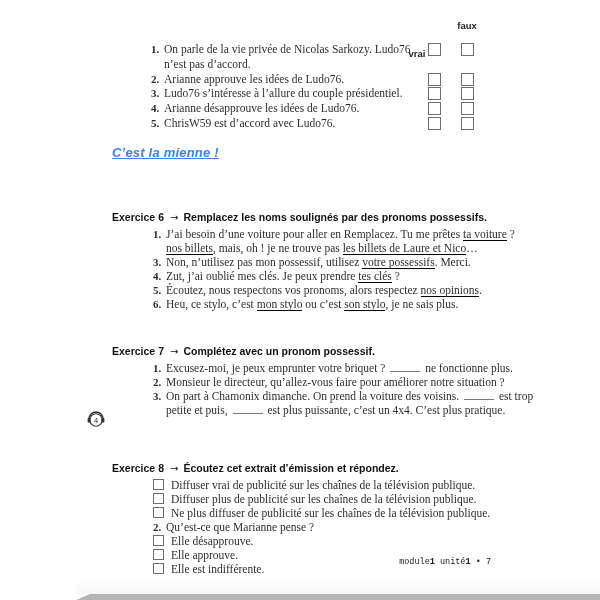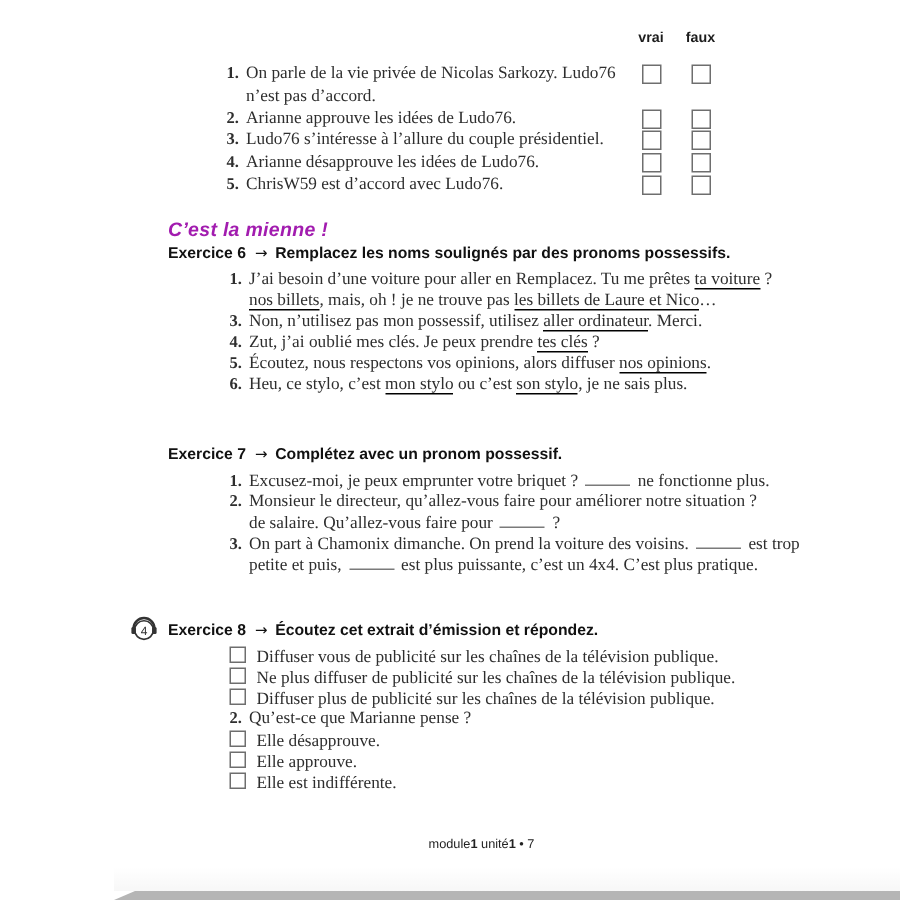--- a/index.html
+++ b/index.html
@@ -6,21 +6,21 @@
   .page{
     position:relative;width:600px;height:600px;background:#ffffff;overflow:hidden;
     font-family:"Liberation Serif","DejaVu Serif",serif;color:#2e2e2e;
   }
   
   .tf-col-label{
     position:absolute;top:20px;width:30px;text-align:center;
     font-family:"Liberation Sans","DejaVu Sans",sans-serif;
     font-size:9.5px;font-weight:bold;color:#1c1c1c;letter-spacing:0;
   }
-  #tf-label-vrai{left:419px;}
+  #tf-label-vrai{left:402px;margin-top:28px;}
   #tf-label-faux{left:452px;}
   #tf-block{position:absolute;left:151px;top:43px;width:340px;}
   .tf-row{position:relative;height:14.8px;white-space:nowrap;font-size:11.5px;}
   .tf-num{display:inline-block;width:13px;font-weight:bold;font-size:11px;}
   .tf-box{
     position:absolute;top:0;width:11px;height:11px;background:#fff;
     border:1px solid #6e6e6e;
   }
   .tf-box.vrai{left:277px;}
   .tf-box.faux{left:310px;}
@@ -28,43 +28,43 @@
   .section-title{
     position:absolute;left:112px;top:145px;
     font-family:"Liberation Sans","DejaVu Sans",sans-serif;
     font-size:13px;font-weight:bold;font-style:italic;letter-spacing:.2px;
   }
   
   .exercise{position:absolute;left:112px;white-space:nowrap;}
   #ex6{top:163px;}
   #ex7{top:297px;}
   #ex8{top:414px;}
-  .ex-head{font-family:"Liberation Sans","DejaVu Sans",sans-serif;font-size:10.5px;color:#111;}
+  .ex-head{font-family:"Liberation Sans","DejaVu Sans",sans-serif;font-size:10.5px;color:#111;margin-top:48px;}
   .ex-head .ex-label{font-weight:600;}
   .ex-head .ex-num{font-weight:bold;margin-left:3px;}
   .ex-head .ex-arrow{margin:0 5px 0 6px;font-family:"DejaVu Sans",sans-serif;font-size:10px;}
   .ex-head .ex-instr{font-weight:bold;}
   .ex-lines{margin-top:5px;padding-left:41px;}
   .ex-line{position:relative;height:14px;white-space:nowrap;font-size:11.5px;}
   .ln-num{display:inline-block;width:13px;font-weight:bold;font-size:11px;}
   .seg-u{border-bottom:1px solid #000000;}
   .blank{
     display:inline-block;width:30px;height:9px;margin:0 2px;
     border-bottom:1px solid #7a7a7a;vertical-align:baseline;
   }
   .cb{
     display:inline-block;width:9px;height:9px;margin-right:7px;
     border:1px solid #6e6e6e;background:#fff;vertical-align:-1px;
   }
   
   .audio-ic{position:absolute;left:-26px;top:-4px;}
   
   .footer{
-    position:absolute;left:151px;top:557px;width:340px;text-align:center;
-    font-family:Liberation Sans, sans-serif;font-size:8.5px;color:#222;
+    position:absolute;left:151px;top:557px;width:340px;text-align:right;
+    font-family:Liberation Mono, monospace;font-size:8.5px;color:#222;
   }
   .footer .b{font-weight:bold;}
   
   .edge-shade{
     position:absolute;left:76px;right:0;bottom:6px;height:16px;
     background:linear-gradient(rgba(0,0,0,0),rgba(0,0,0,0.03));
   }
   .edge-band{
     position:absolute;left:76px;right:0;bottom:0;height:6px;background:#b5b5b5;
     clip-path:polygon(14px 0,100% 0,100% 100%,0 100%);
@@ -79,66 +79,65 @@
   <span class="tf-col-label" id="tf-label-faux">faux</span>
   <div id="tf-block">
       <div class="tf-row"><span class="tf-num">1.</span><span>On parle de la vie privée de Nicolas Sarkozy. Ludo76</span><span class="tf-box vrai"></span><span class="tf-box faux"></span></div>
       <div class="tf-row"><span class="tf-num"></span><span>n’est pas d’accord.</span></div>
       <div class="tf-row"><span class="tf-num">2.</span><span>Arianne approuve les idées de Ludo76.</span><span class="tf-box vrai"></span><span class="tf-box faux"></span></div>
       <div class="tf-row"><span class="tf-num">3.</span><span>Ludo76 s’intéresse à l’allure du couple présidentiel.</span><span class="tf-box vrai"></span><span class="tf-box faux"></span></div>
       <div class="tf-row"><span class="tf-num">4.</span><span>Arianne désapprouve les idées de Ludo76.</span><span class="tf-box vrai"></span><span class="tf-box faux"></span></div>
       <div class="tf-row"><span class="tf-num">5.</span><span>ChrisW59 est d’accord avec Ludo76.</span><span class="tf-box vrai"></span><span class="tf-box faux"></span></div>
     </div>
 
-  <div class="section-title" style="color: #a21caf;">C’est la mienne !</div>
+  <div class="section-title" style="color: #3b82f6; text-decoration: underline;">C’est la mienne !</div>
 
   <div class="exercise" id="ex6">
     <div class="ex-head">
       <span class="ex-label">Exercice</span><span class="ex-num">6</span><span class="ex-arrow">→</span><span class="ex-instr">Remplacez les noms soulignés par des pronoms possessifs.</span>
     </div>
     <div class="ex-lines">
         <div class="ex-line"><span class="ln-num">1.</span><span>J’ai besoin d’une voiture pour aller en Remplacez. Tu me prêtes </span><span class="seg-u">ta voiture</span><span> ?</span></div>
         <div class="ex-line"><span class="ln-num"></span><span class="seg-u">nos billets</span><span>, mais, oh ! je ne trouve pas </span><span class="seg-u">les billets de Laure et Nico</span><span>…</span></div>
-        <div class="ex-line"><span class="ln-num">3.</span><span>Non, n’utilisez pas mon possessif, utilisez </span><span class="seg-u">aller ordinateur</span><span>. Merci.</span></div>
+        <div class="ex-line"><span class="ln-num">3.</span><span>Non, n’utilisez pas mon possessif, utilisez </span><span class="seg-u">votre possessifs</span><span>. Merci.</span></div>
         <div class="ex-line"><span class="ln-num">4.</span><span>Zut, j’ai oublié mes clés. Je peux prendre </span><span class="seg-u">tes clés</span><span> ?</span></div>
-        <div class="ex-line"><span class="ln-num">5.</span><span>Écoutez, nous respectons vos opinions, alors diffuser </span><span class="seg-u">nos opinions</span><span>.</span></div>
+        <div class="ex-line"><span class="ln-num">5.</span><span>Écoutez, nous respectons vos pronoms, alors respectez </span><span class="seg-u">nos opinions</span><span>.</span></div>
         <div class="ex-line"><span class="ln-num">6.</span><span>Heu, ce stylo, c’est </span><span class="seg-u">mon stylo</span><span> ou c’est </span><span class="seg-u">son stylo</span><span>, je ne sais plus.</span></div>
       </div>
   </div>
 
   <div class="exercise" id="ex7">
     <div class="ex-head">
       <span class="ex-label">Exercice</span><span class="ex-num">7</span><span class="ex-arrow">→</span><span class="ex-instr">Complétez avec un pronom possessif.</span>
     </div>
     <div class="ex-lines">
         <div class="ex-line"><span class="ln-num">1.</span><span>Excusez-moi, je peux emprunter votre briquet ? </span><span class="blank"></span><span> ne fonctionne plus.</span></div>
         <div class="ex-line"><span class="ln-num">2.</span><span>Monsieur le directeur, qu’allez-vous faire pour améliorer notre situation ?</span></div>
-        <div class="ex-line"><span class="ln-num"></span><span>de salaire. Qu’allez-vous faire pour </span><span class="blank"></span><span> ?</span></div>
         <div class="ex-line"><span class="ln-num">3.</span><span>On part à Chamonix dimanche. On prend la voiture des voisins. </span><span class="blank"></span><span> est trop</span></div>
         <div class="ex-line"><span class="ln-num"></span><span>petite et puis, </span><span class="blank"></span><span> est plus puissante, c’est un 4x4. C’est plus pratique.</span></div>
       </div>
   </div>
 
   <div class="exercise" id="ex8">
     <span class="audio-ic">
       <svg width="20" height="18" viewBox="0 0 20 18">
         <path d="M3 9 A7 7 0 0 1 17 9" fill="none" stroke="#333" stroke-width="1.6"></path>
         <circle cx="10" cy="10" r="6.2" fill="none" stroke="#333" stroke-width="1.1"></circle>
         <rect x="1.6" y="8" width="3" height="4.6" rx="1" fill="#333"></rect>
         <rect x="15.4" y="8" width="3" height="4.6" rx="1" fill="#333"></rect>
         <text x="10" y="13" text-anchor="middle" font-size="8" font-family="Liberation Sans, sans-serif" fill="#333">4</text>
       </svg>
     </span>
     <div class="ex-head">
       <span class="ex-label">Exercice</span><span class="ex-num">8</span><span class="ex-arrow">→</span><span class="ex-instr">Écoutez cet extrait d’émission et répondez.</span>
     </div>
     <div class="ex-lines">
-        <div class="ex-line"><span class="cb"></span><span>Diffuser vous de publicité sur les chaînes de la télévision publique.</span></div>
+        <div class="ex-line"><span class="cb"></span><span>Diffuser vrai de publicité sur les chaînes de la télévision publique.</span></div>
+        <div class="ex-line"><span class="cb"></span><span>Diffuser plus de publicité sur les chaînes de la télévision publique.</span></div>
         <div class="ex-line"><span class="cb"></span><span>Ne plus diffuser de publicité sur les chaînes de la télévision publique.</span></div>
-        <div class="ex-line"><span class="cb"></span><span>Diffuser plus de publicité sur les chaînes de la télévision publique.</span></div>
         <div class="ex-line"><span class="ln-num">2.</span><span>Qu’est-ce que Marianne pense ?</span></div>
         <div class="ex-line"><span class="cb"></span><span>Elle désapprouve.</span></div>
         <div class="ex-line"><span class="cb"></span><span>Elle approuve.</span></div>
         <div class="ex-line"><span class="cb"></span><span>Elle est indifférente.</span></div>
       </div>
   </div>
 
   <div class="footer" id="footer"><span>module</span><span class="b">1</span><span> unité</span><span class="b">1</span><span> • </span><span>7</span></div>
 
   <div class="edge-shade"></div>

